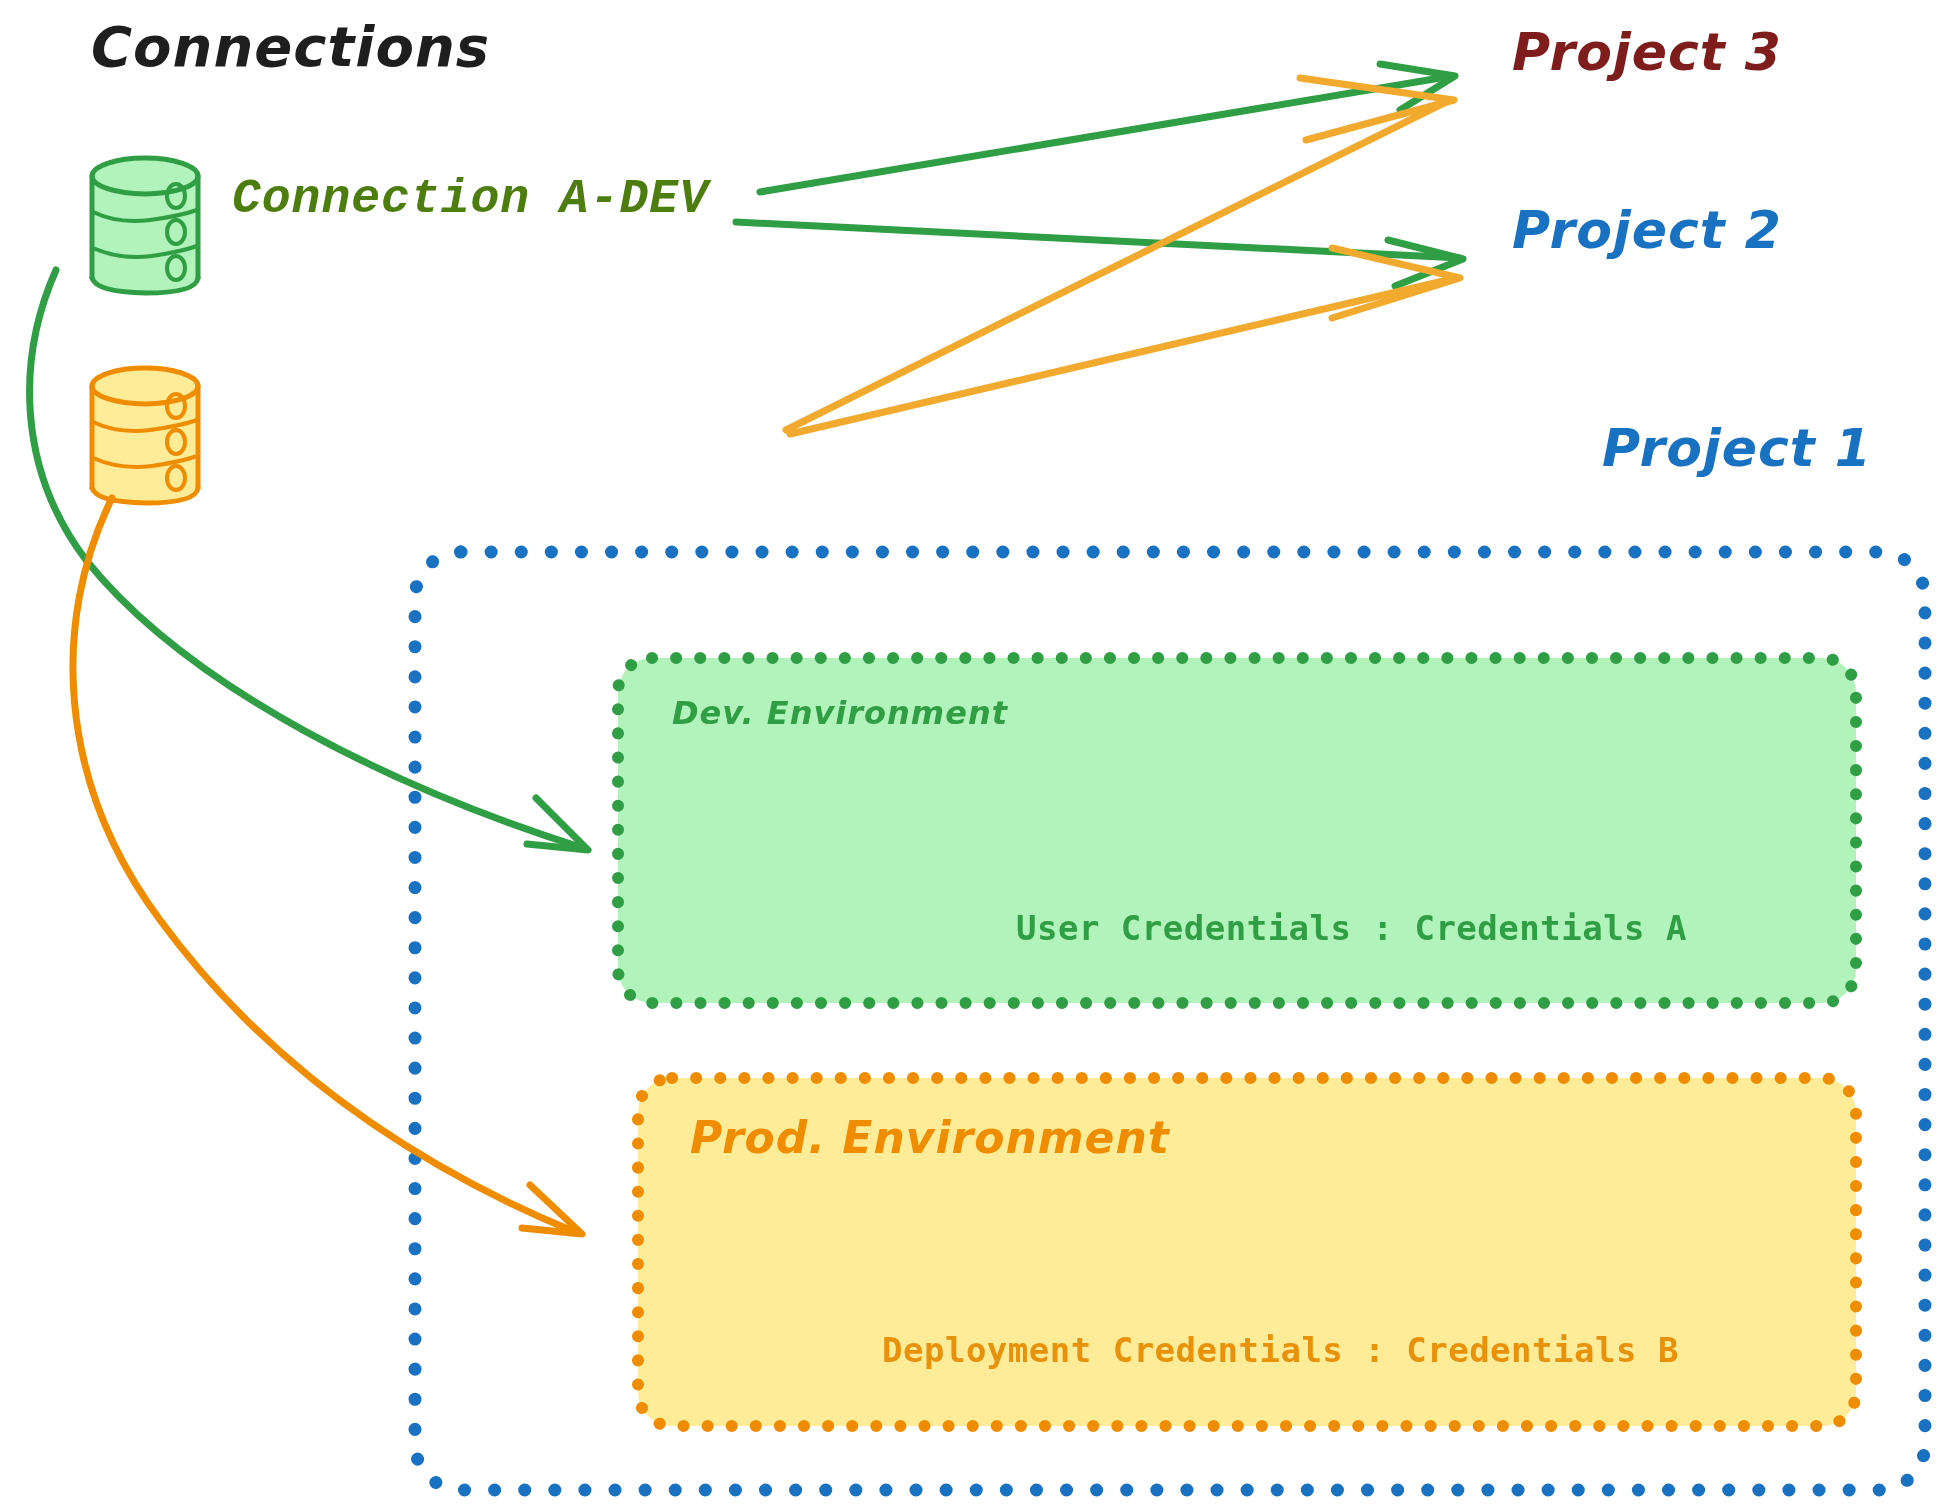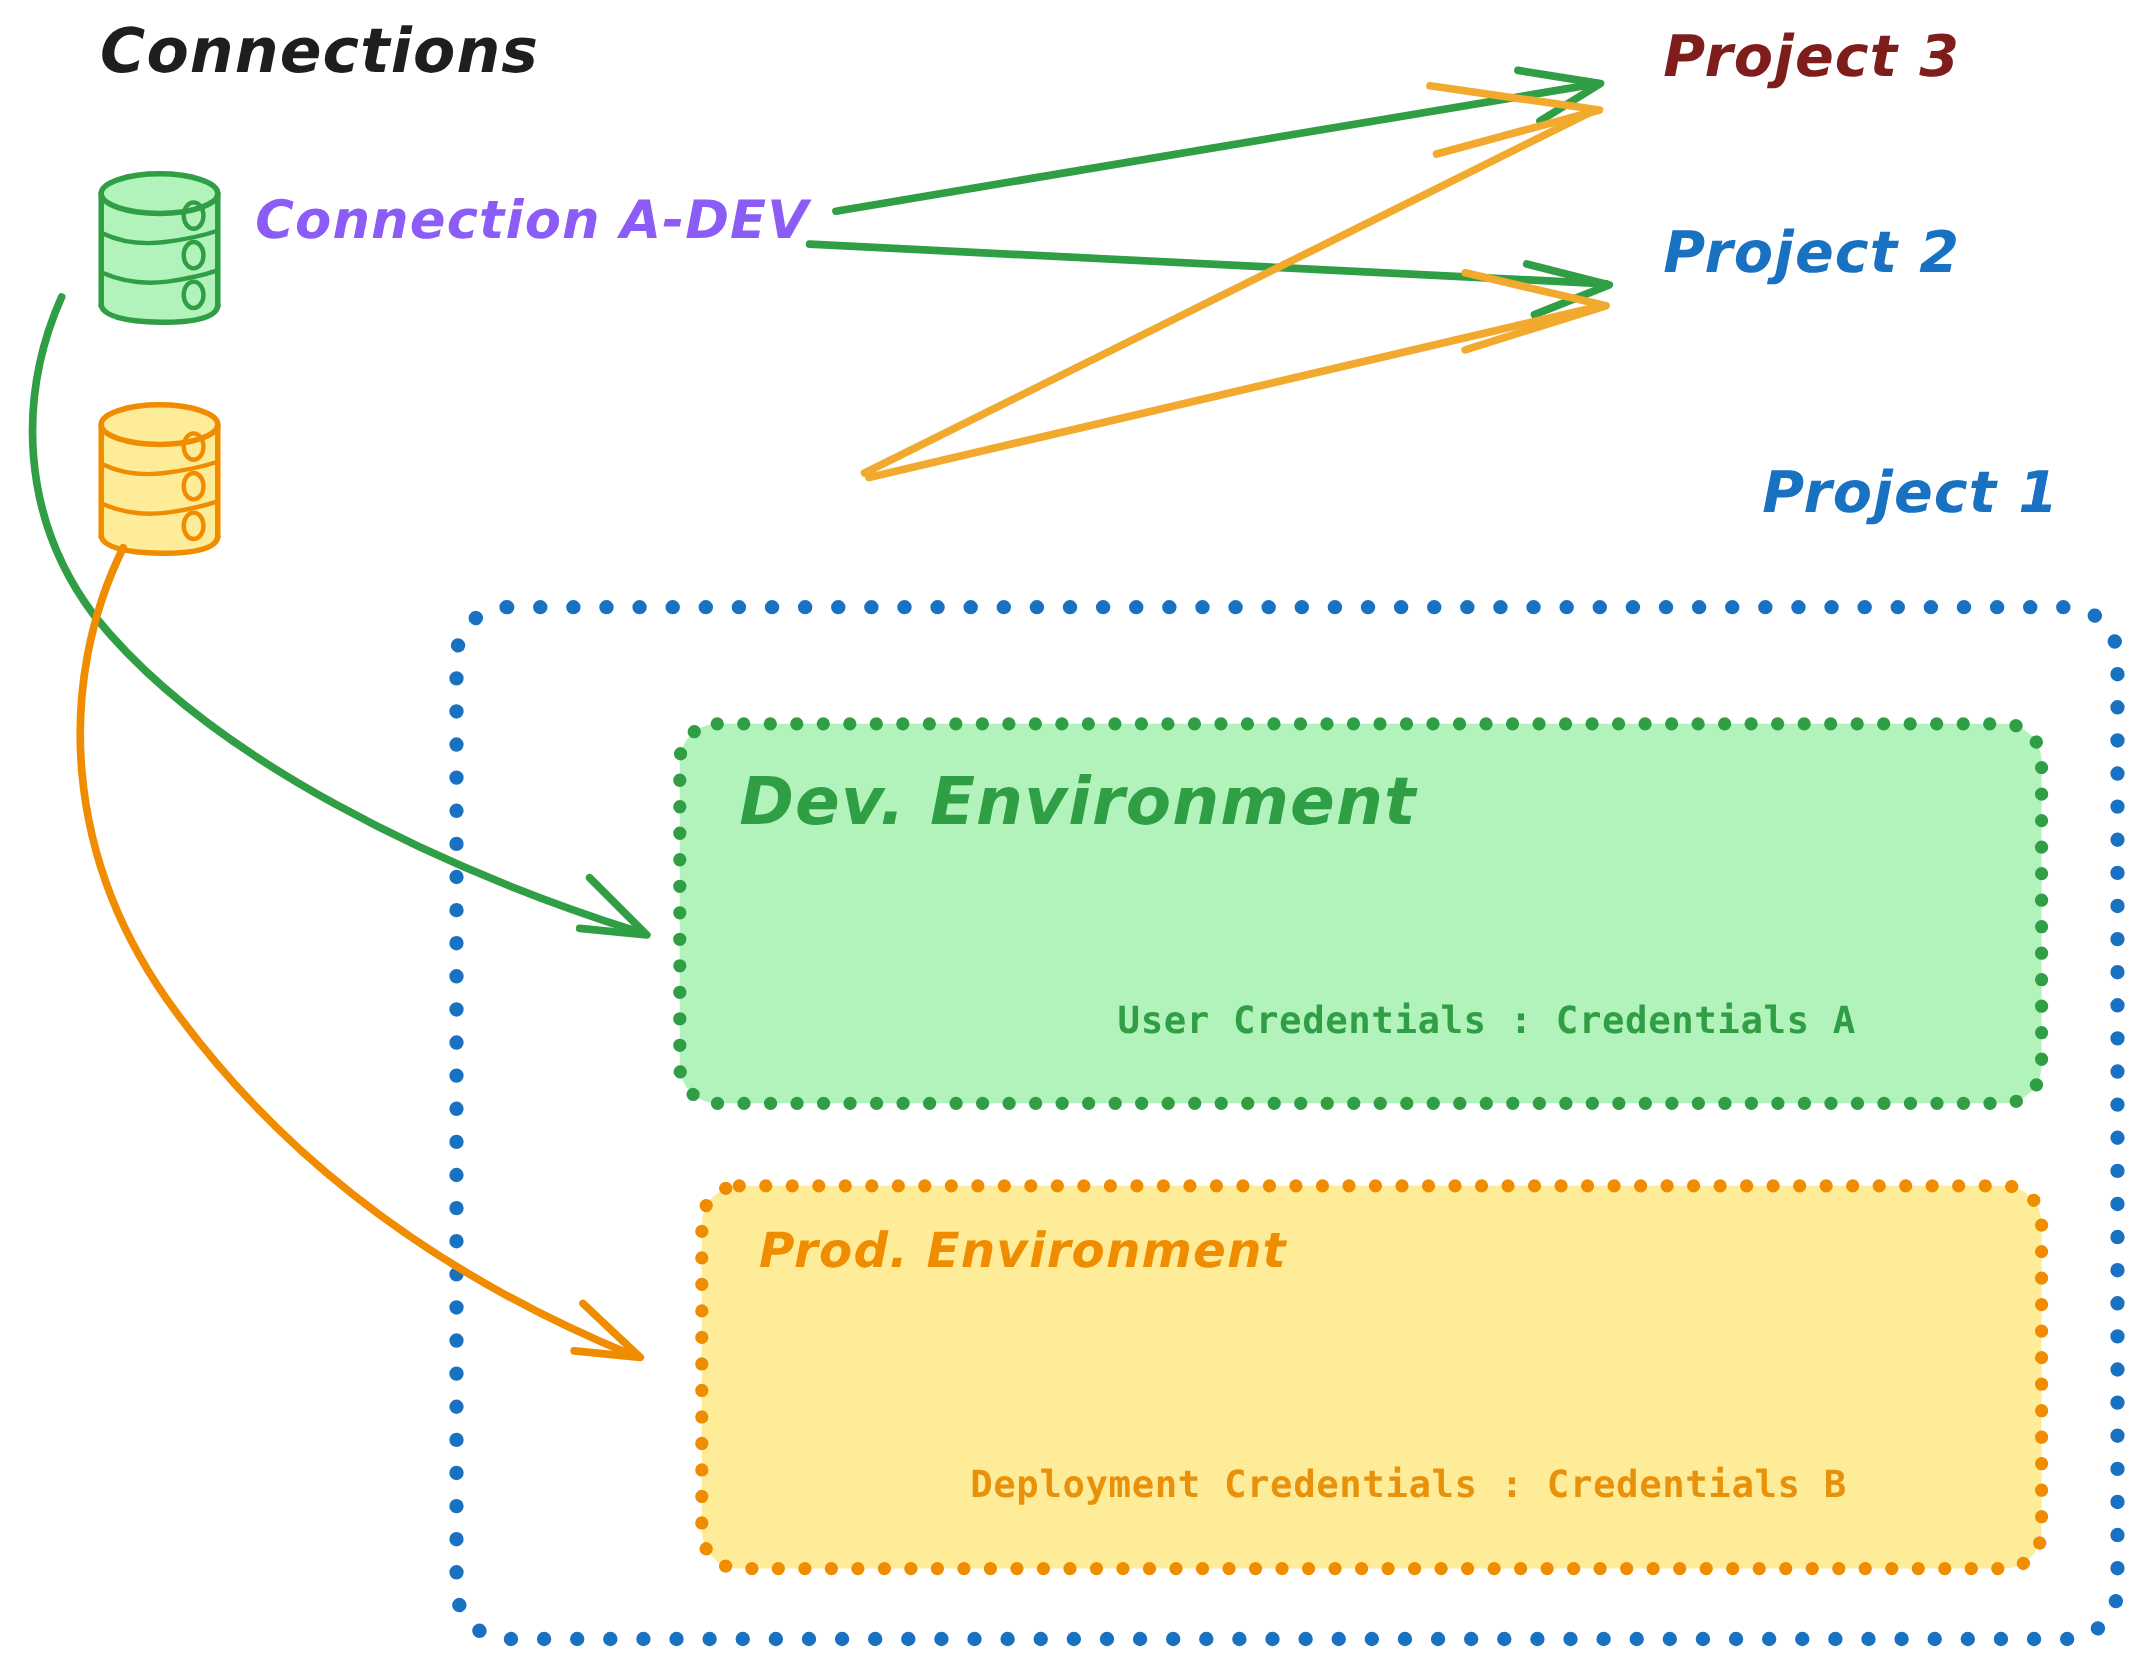--- a/index.html
+++ b/index.html
@@ -6,28 +6,28 @@
   body{width:1948px;height:1506px;overflow:hidden;font-family:"DejaVu Sans",sans-serif;}
   #stage{position:relative;width:1948px;height:1506px;background:#fff;}
   svg.layer{position:absolute;left:0;top:0;width:1948px;height:1506px;overflow:visible;}
   .txt{position:absolute;white-space:pre;}
 
   
   .hand{font-family:"DejaVu Sans",sans-serif;font-style:italic;font-weight:700;letter-spacing:1px;}
   .mono{font-family:"DejaVu Sans Mono",monospace;font-weight:700;letter-spacing:0.5px;}
 
   #title-connections{left:60px;top:14px;font-size:56px;color:#1e1e1e;margin-left:31px;}
-  #label-conn-a{left:232px;top:172px;font-size:48px;color:#8b5cf6;}
+  #label-conn-a{left:232px;top:172px;font-size:48px;color:#4d7c0f;font-family:Liberation Mono, monospace;}
   #label-conn-b{left:222px;top:382px;font-size:48px;color:#f08c00;}
 
   #label-project-3{left:1512px;top:22px;font-size:52px;color:#7f1d1d;}
   #label-project-2{left:1512px;top:200px;font-size:52px;color:#1971c2;}
   #label-project-1{left:1602px;top:418px;font-size:52px;color:#1971c2;}
 
-  #label-dev-env{left:672px;top:694px;font-size:60px;color:#2f9e44;}
+  #label-dev-env{left:672px;top:694px;font-size:32px;color:#2f9e44;}
   #label-prod-env{left:690px;top:1112px;font-size:44px;color:#f08c00;}
 
   #label-dev-cred{left:1016px;top:908px;font-size:34px;color:#2f9e44;}
   #label-prod-cred{left:882px;top:1330px;font-size:34px;color:#e8920c;}
 </style>
 </head>
 <body>
 
 <div id="stage">
 

